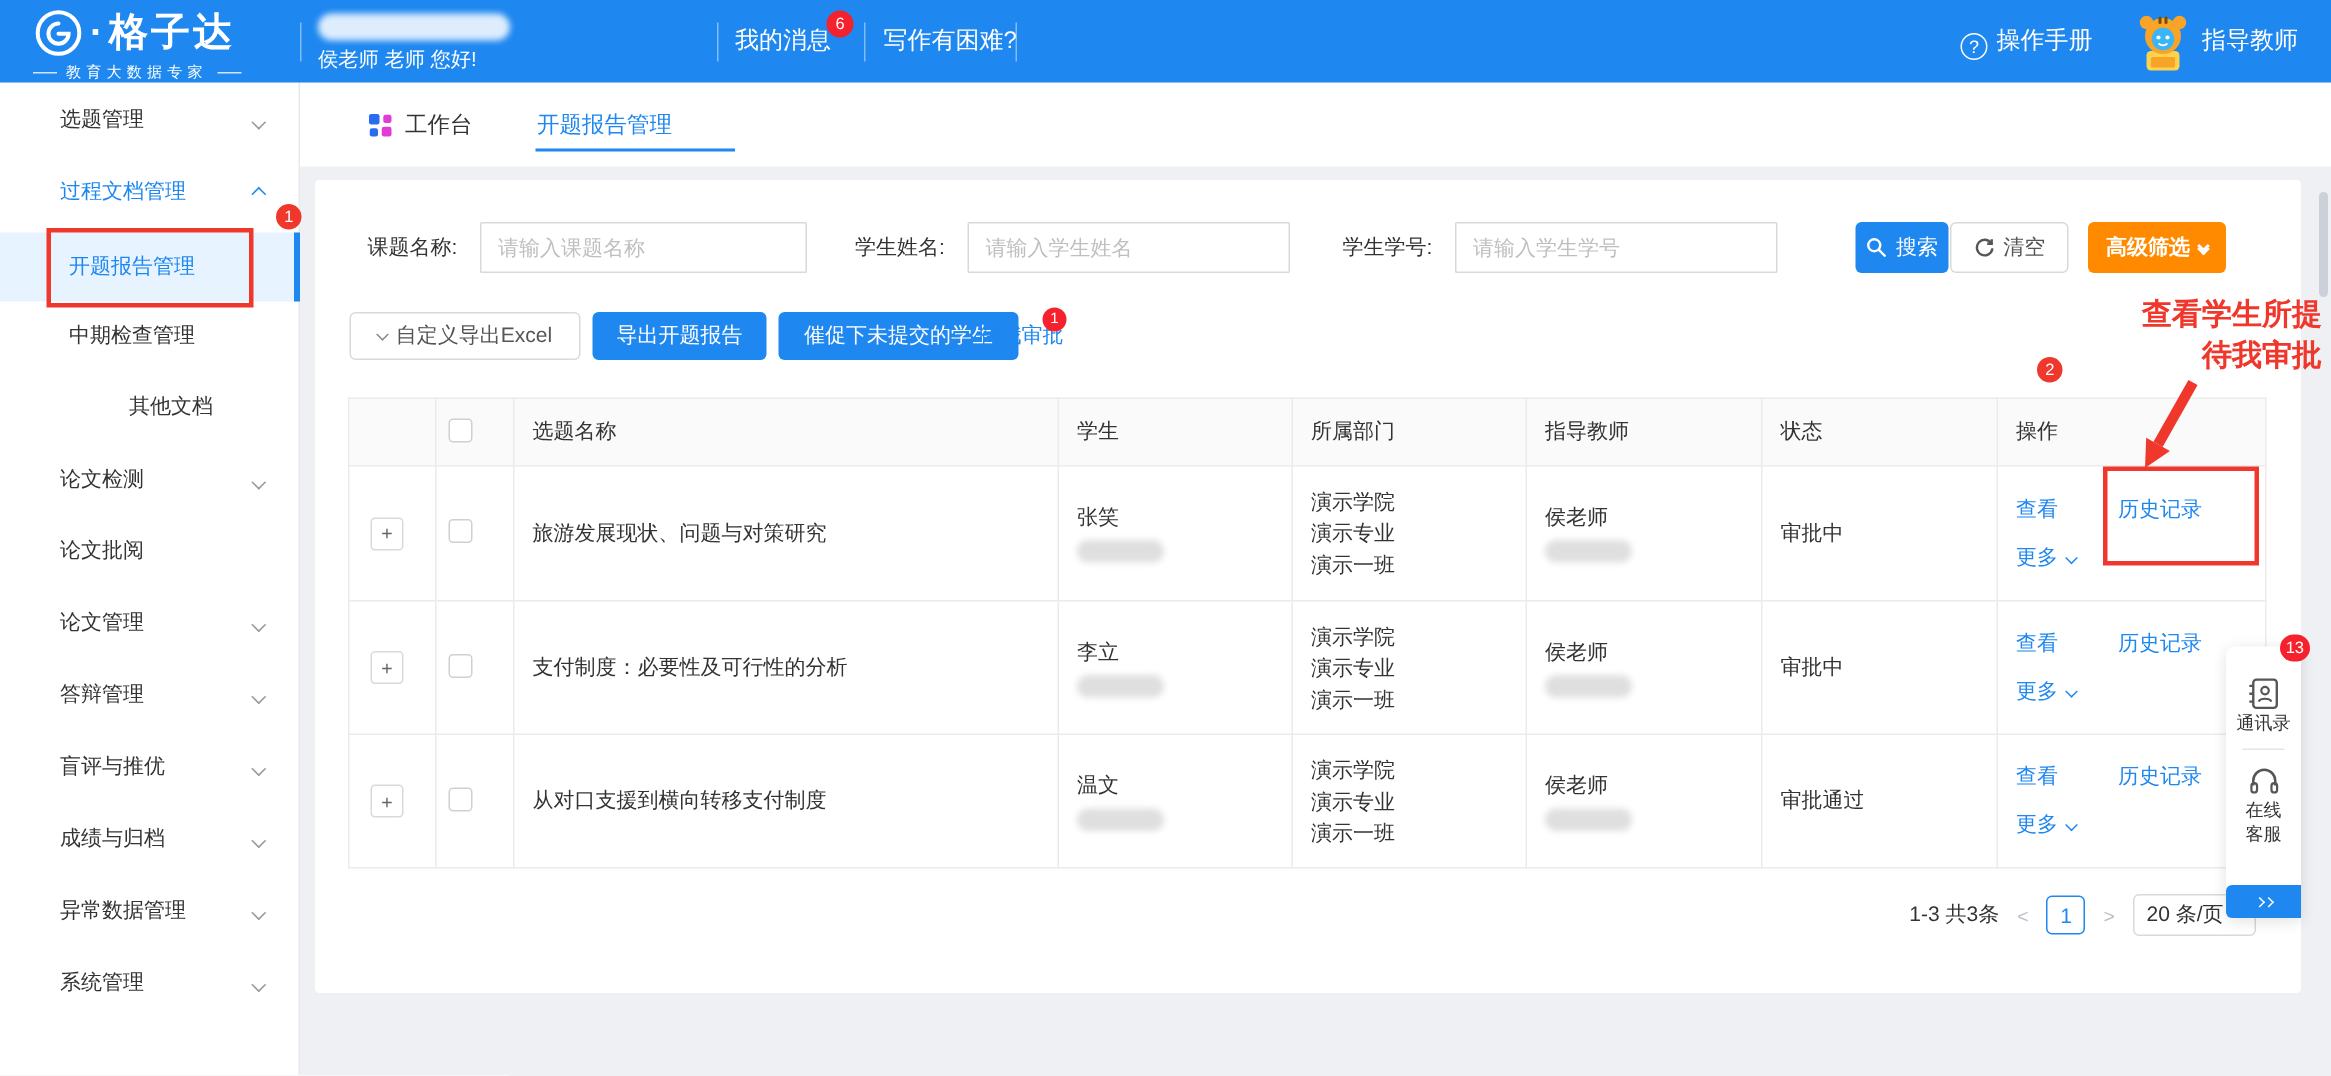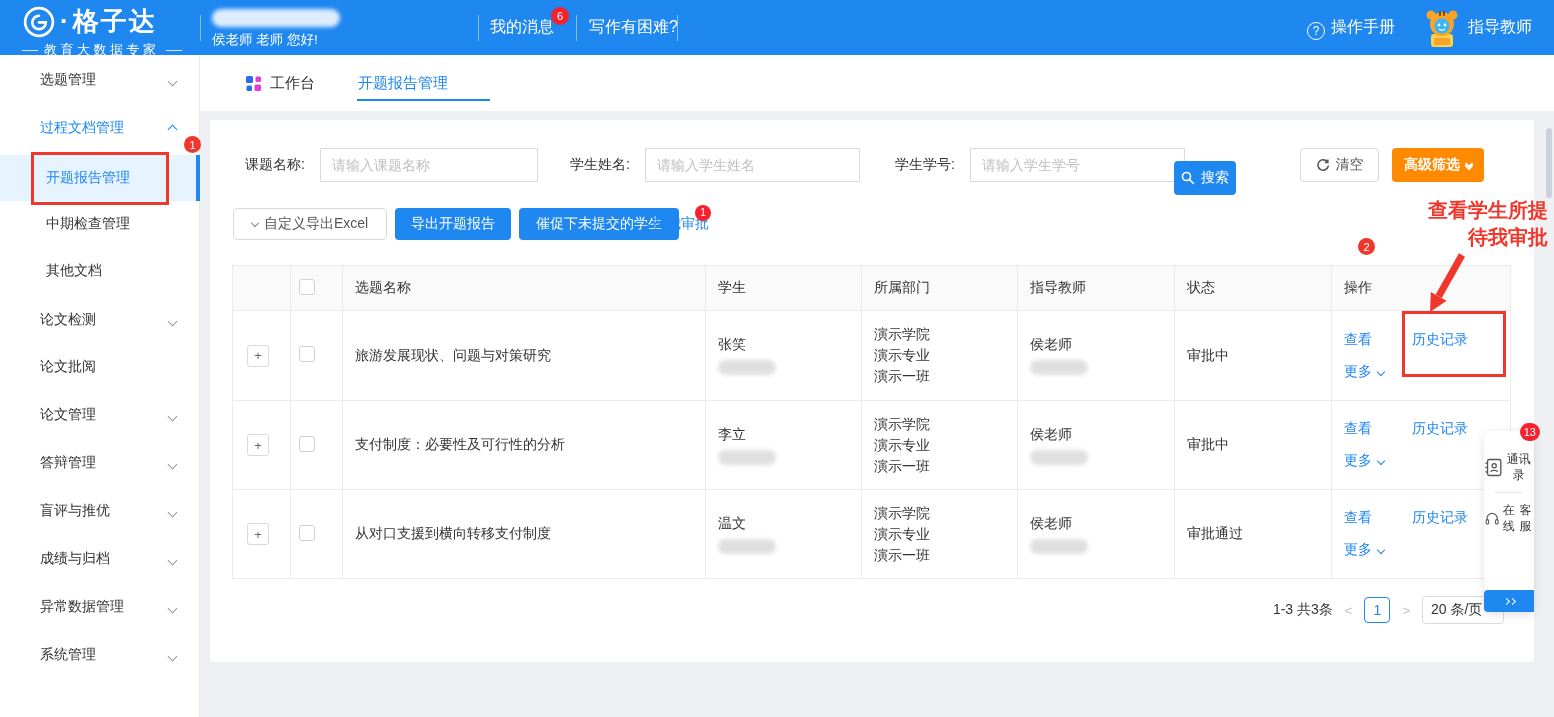--- a/index.html
+++ b/index.html
@@ -8,21 +8,21 @@
   .abs { position:absolute; }
 
   
   .header { position:absolute; left:0; top:0; width:1554px; height:55px; background:#1e87f0; color:#fff; z-index:10; }
   .brand-wrap { position:absolute; left:22px; top:4px; width:170px; }
   .brand-row { display:flex; align-items:center; gap:4px; }
   .brand-name { font-size:26px; font-weight:bold; letter-spacing:2px; }
   .brand-dot { font-size:26px; font-weight:bold; }
   .tagline-row { display:flex; align-items:center; gap:6px; margin-top:2px; }
   .tag-line { width:16px; height:1px; background:rgba(255,255,255,.8); }
-  .tagline { font-size:13px; letter-spacing:3.5px; white-space:nowrap; }
+  .tagline { font-size:10px; letter-spacing:3.5px; white-space:nowrap; }
   .hdr-divider { position:absolute; top:15px; width:1px; height:26px; background:rgba(255,255,255,.45); }
   .blur-pill-white { position:absolute; left:212px; top:9px; width:128px; height:18px; background:rgba(255,255,255,.85); border-radius:9px; filter:blur(2px); }
   .greeting { position:absolute; left:212px; top:31px; font-size:13.5px; }
   .hdr-link { position:absolute; top:17px; font-size:16px; cursor:pointer; white-space:nowrap; }
   .badge { background:#f5222d; color:#fff; border-radius:9px; font-size:11px; min-width:18px; height:18px; line-height:18px; text-align:center; padding:0 4px; display:inline-block; }
   .q-circle { display:inline-flex; width:18px; height:18px; border:1.5px solid #fff; border-radius:50%; align-items:center; justify-content:center; font-size:12px; margin-right:6px; vertical-align:-3px; }
 
   
   .sidebar { position:absolute; left:0; top:55px; width:200px; height:662px; background:#fff; border-right:1px solid #e9e9e9; z-index:5; }
   .si { position:absolute; left:0; width:200px; height:46px; display:flex; align-items:center; cursor:pointer; font-size:14px; color:#333; }
@@ -72,21 +72,21 @@
   
   .pagination { position:absolute; right:30px; top:476px; display:flex; align-items:center; gap:10px; font-size:14px; color:#333; }
   .pg-arrow { color:#b9bec7; font-size:13px; cursor:pointer; padding:0 2px; }
   .pg-page { width:26px; height:26px; border:1px solid #1e87f0; border-radius:4px; color:#1e87f0; display:flex; align-items:center; justify-content:center; cursor:pointer; }
   .pg-size { width:82px; height:28px; border:1px solid #d9d9d9; border-radius:4px; display:flex; align-items:center; justify-content:space-between; padding:0 8px; cursor:pointer; color:#333; background:#fff; }
   .pg-size .chev { width:5px; height:5px; border-color:#bbb; margin-top:-3px; }
 
   
   .float-panel { position:absolute; left:1484px; top:431px; width:50px; height:181px; background:#fff; border-radius:6px 0 0 6px; box-shadow:0 2px 10px rgba(0,0,0,.12); z-index:40; }
   .fp-badge { position:absolute; right:-6px; top:-8px; }
-  .fp-item { display:flex; flex-direction:row; align-items:center; cursor:pointer; }
+  .fp-item { display:flex; flex-direction:column; align-items:center; cursor:pointer; }
   .fp-label { font-size:12px; color:#333; line-height:16px; text-align:center; }
   .fp-divider { width:28px; height:1px; background:#e5e5e5; margin:9px auto; }
   .fp-bar { position:absolute; left:0; bottom:0; width:50px; height:22px; background:#1e87f0; border-radius:4px 0 0 4px; display:flex; align-items:center; justify-content:center; gap:1px; cursor:pointer; }
   .fp-bar .chev { width:5px; height:5px; transform:rotate(-45deg); border-color:#fff; border-width:1.8px; }
 
   
   .anno { z-index:50; pointer-events:none; }
   .red-box { position:absolute; border:3px solid #f0372c; z-index:50; pointer-events:none; }
   .red-badge { position:absolute; width:17px; height:17px; background:#f0372c; color:#fff; border-radius:50%; font-size:11px; display:flex; align-items:center; justify-content:center; z-index:51; }
   .red-note { position:absolute; left:1386px; top:197px; width:162px; color:#f0372c; font-size:20px; font-weight:bold; line-height:27px; z-index:51; text-align:right; }
@@ -150,21 +150,21 @@
   <div class="si blue" style="top:50px;">
     <span class="lbl">过程文档管理</span>
     <span class="chev-slot"><span class="chev up"></span></span>
   </div>
   <div class="si sub active" style="top:100px;">
     <span class="lbl">开题报告管理</span>
   </div>
   <div class="si sub" style="top:146px;">
     <span class="lbl">中期检查管理</span>
   </div>
-  <div class="si sub" style="top:193px;">
+  <div class="si sub" style="top:193px;padding-left:40px;">
     <span class="lbl">其他文档</span>
   </div>
   <div class="si" style="top:242px;">
     <span class="lbl">论文检测</span>
     <span class="chev-slot"><span class="chev"></span></span>
   </div>
   <div class="si" style="top:337px;">
     <span class="lbl">论文管理</span>
     <span class="chev-slot"><span class="chev"></span></span>
   </div>
@@ -212,21 +212,21 @@
 
 <div class="card">
 
   <span class="flabel" style="left:35px;">课题名称:</span>
   <input class="finput" style="left: 110px; width: 218px;" placeholder="请输入课题名称">
   <span class="flabel" style="left:360px;">学生姓名:</span>
   <input class="finput" style="left: 435px; width: 215px;" placeholder="请输入学生姓名">
   <span class="flabel" style="left:685px;">学生学号:</span>
   <input class="finput" style="left: 760px; width: 215px;" placeholder="请输入学生学号">
 
-  <button class="btn blue" style="left:964px; width:62px;margin-top:13px;">
+  <button class="btn blue" style="left:1027px; width:62px;">
     <svg width="14" height="14" viewBox="0 0 14 14">
       <circle cx="5.5" cy="5.5" r="4" stroke="#fff" stroke-width="1.6" fill="none"></circle>
       <line x1="8.8" y1="8.8" x2="12.5" y2="12.5" stroke="#fff" stroke-width="1.6" stroke-linecap="round"></line>
     </svg>
     <span>搜索</span>
   </button>
   <button class="btn white" style="left:1090px; width:79px;">
     <svg width="14" height="14" viewBox="0 0 14 14">
       <path d="M11.5 4.2 A5.2 5.2 0 1 0 12.2 8.2" stroke="#555" stroke-width="1.6" fill="none" stroke-linecap="round"></path>
       <path d="M11.8 1.5 v3 h-3" stroke="#555" stroke-width="1.6" fill="none"></path>

